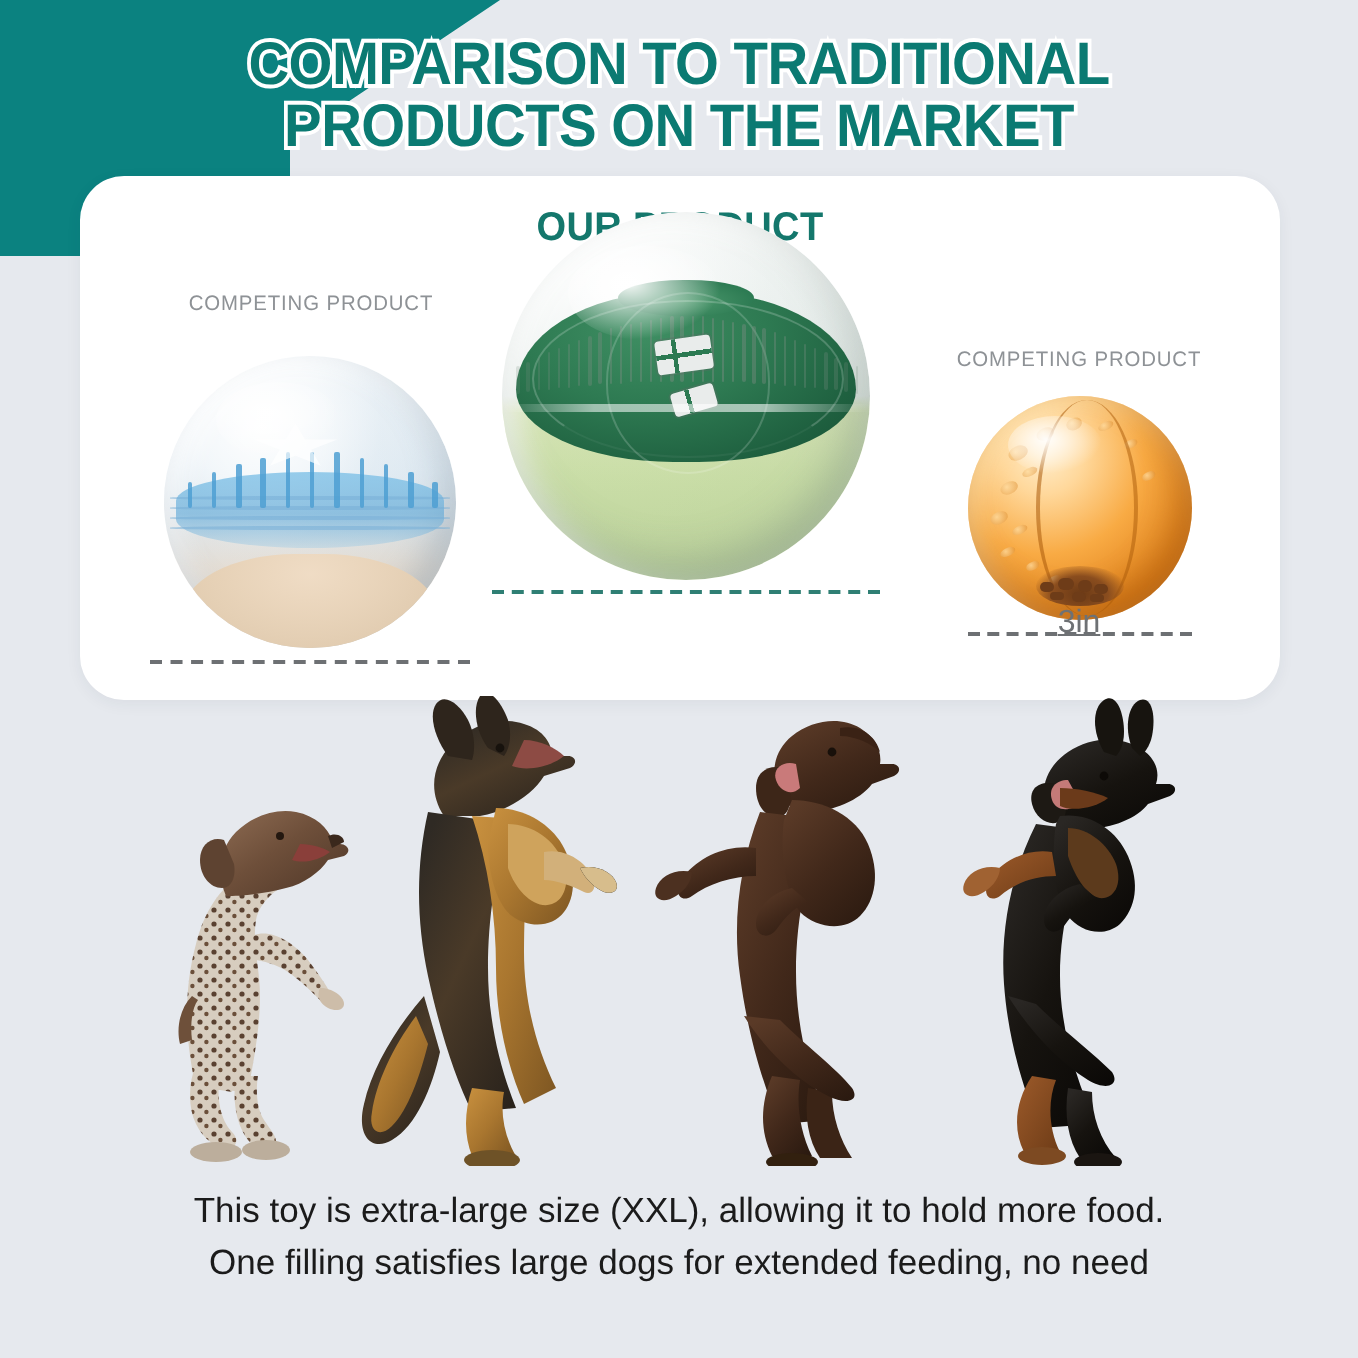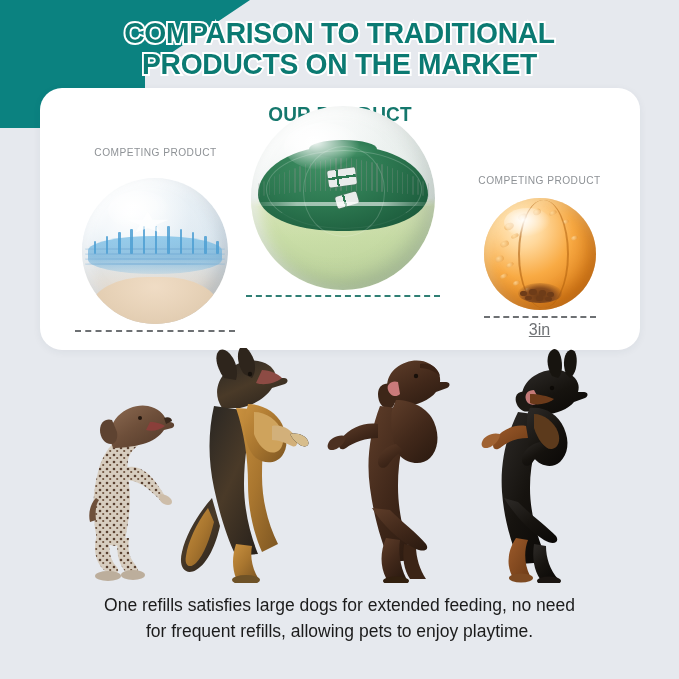--- a/index.html
+++ b/index.html
@@ -304,21 +304,21 @@
             <i style="left: 26%; top: 28%; width: 18%; height: 30%;"></i>
             <i style="left: 48%; top: 36%; width: 16%; height: 26%;"></i>
             <i style="left: 66%; top: 46%; width: 15%; height: 24%;"></i>
             <i style="left: 16%; top: 62%; width: 16%; height: 24%;"></i>
             <i style="left: 40%; top: 66%; width: 17%; height: 24%;"></i>
             <i style="left: 62%; top: 68%; width: 14%; height: 22%;"></i>
           </div>
         <div class="gloss"></div>
       </div>
       <div class="dashline" style="left:32px;top:150px;width:112px;"></div>
-      <div class="size-val" style="top:155px;text-decoration:underline;">3in</div>
+      <div class="size-val" style="top:137px;text-decoration:underline;">3in</div>
     </div>
   </div>
 
   <div class="dogs">
     <svg width="679" height="235" viewBox="0 0 679 235">
       <defs>
         <linearGradient id="gPointer" x1="0" y1="0" x2="1" y2="1">
           <stop offset="0%" stop-color="#8d6b52"></stop>
             <stop offset="45%" stop-color="#6e4f3a"></stop>
             <stop offset="100%" stop-color="#4e3627"></stop>
@@ -449,17 +449,17 @@
         <path d="M534 196 C532 210 534 222 540 231 L558 231 C550 222 546 210 546 198 Z" fill="url(#gDob)"></path>
         <ellipse cx="521" cy="230" rx="12" ry="4.5" fill="#7d4a22"></ellipse>
         <ellipse cx="549" cy="233" rx="12" ry="4.5" fill="#1a1511"></ellipse>
 
         <path d="M504 150 C514 166 528 182 544 192 C554 198 560 194 556 188 C546 178 530 166 518 154 Z" fill="url(#gDob)"></path>
       </g>
     </svg>
   </div>
 
   <div class="blurb">
-    <span>One refills satisfies large dogs for extended feeding, no need</span>
-    <span>for frequent refills, allowing pets to enjoy playtime.</span>
+    <span>This toy is extra-large size (XXL), allowing it to hold more food.</span>
+    <span>One filling satisfies large dogs for extended feeding, no need</span>
   </div>
 
 </div>
 
 </body></html>

